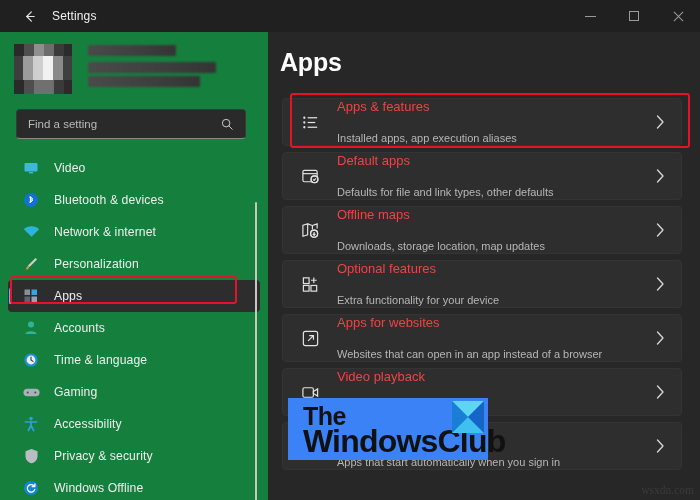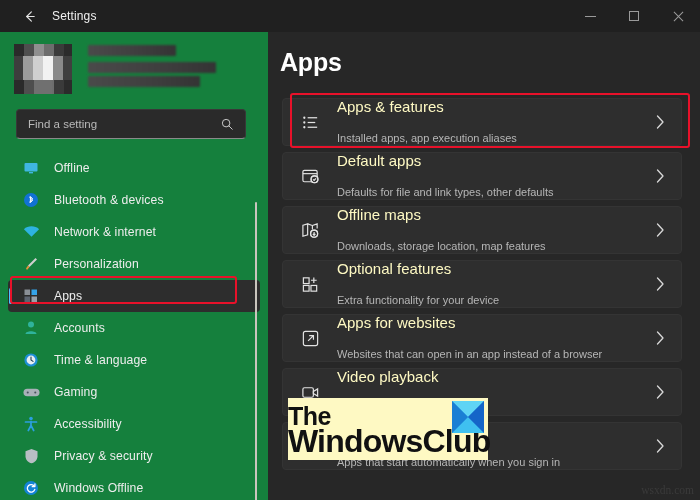--- a/index.html
+++ b/index.html
@@ -154,42 +154,42 @@
     border-radius: 4px;
     display: flex; align-items: center;
     padding-left: 16px;
   }
   .card-icon {
     width: 22px; height: 22px; margin-right: 16px;
     display: flex; align-items: center; justify-content: center;
     color: #e3e3e3; flex-shrink: 0;
   }
   .card-text { flex: 1; }
-  .card-title { color: #fef9c3; font-size: 15px; line-height: 15px; }
+  .card-title { color: #ef4444; font-size: 13px; line-height: 15px; }
   .card-sub { color: #b6b6b6; font-size: 11px; line-height: 14px; margin-top: 17px; }
   .chev { color: #d8d8d8; margin-right: 16px; font-size: 12px; display:flex; }
 
   
   .redbox {
     position: absolute;
     border: 2.5px solid #e8112a;
     border-radius: 3px;
     pointer-events: none;
   }
   #redbox-apps-features { left: 290px; top: 93px; width: 400px; height: 55px; }
   #redbox-sidebar-apps  { left: 10px;  top: 276px; width: 227px; height: 28px; }
 
   
   .wm-logo {
     position: absolute; left: 288px; top: 398px;
     width: 200px; height: 62px;
-    background: #fef9c3;
+    background: #3b82f6;
     display: flex; flex-direction: column;
     justify-content: center;
-    padding-left: 0;
+    padding-left: 15px;
   }
   .wm-the {
     font-size: 25px; font-weight: bold; color: #111;
     line-height: 24px; letter-spacing: -.5px;
   }
   .wm-club {
     font-size: 32px; font-weight: bold; color: #111;
     line-height: 26px; letter-spacing: -.8px;
   }
   .wm-mark {
@@ -253,21 +253,21 @@
 
     <div class="navlist">
 
       <div class="nav-item">
         <span class="nav-icon">
           <svg width="16" height="16" viewBox="0 0 16 16">
               <rect x="1.5" y="3" width="13" height="8.5" rx="1" fill="#3fb6e0"></rect>
               <rect x="6" y="12" width="4" height="1.4" fill="#3fb6e0"></rect>
             </svg>
         </span>
-        <span class="nav-label">Offline</span>
+        <span class="nav-label">Video</span>
       </div>
 
       <div class="nav-item">
         <span class="nav-icon">
           <svg width="16" height="16" viewBox="0 0 16 16">
               <circle cx="8" cy="8" r="7" fill="#1172d4"></circle>
               <path d="M6.3 5 L9.7 8.2 L7.4 10.6 V4.5 L9.7 7 L6.3 10.3" stroke="#fff" stroke-width="1" fill="none" stroke-linejoin="round"></path>
             </svg>
         </span>
         <span class="nav-label">Bluetooth &amp; devices</span>
@@ -426,21 +426,21 @@
             <path d="M2 4.5 L7 3 V14.5 L2 16 Z"></path>
               <path d="M7 3 L12 4.8 V9"></path>
               <path d="M12 4.8 L17 3 V8"></path>
             <circle cx="13.8" cy="13.4" r="3.7" fill="#2e2e2e"></circle>
               <circle cx="13.8" cy="13.4" r="3.7"></circle>
             <path d="M13.8 11.5 V15 M12.4 13.6 L13.8 15.1 L15.2 13.6"></path>
           </svg>
         </span>
         <span class="card-text">
           <span class="card-title" style="display:block">Offline maps</span>
-          <span class="card-sub" style="display:block">Downloads, storage location, map features</span>
+          <span class="card-sub" style="display:block">Downloads, storage location, map updates</span>
         </span>
         <span class="chev">
           <svg width="9" height="14" viewBox="0 0 9 14" fill="none">
               <path d="M1.5 1 L7 7 L1.5 13" stroke="#d8d8d8" stroke-width="1.3" stroke-linecap="round" stroke-linejoin="round"></path>
             </svg>
         </span>
       </div>
 
       <div class="card">
         <span class="card-icon">

